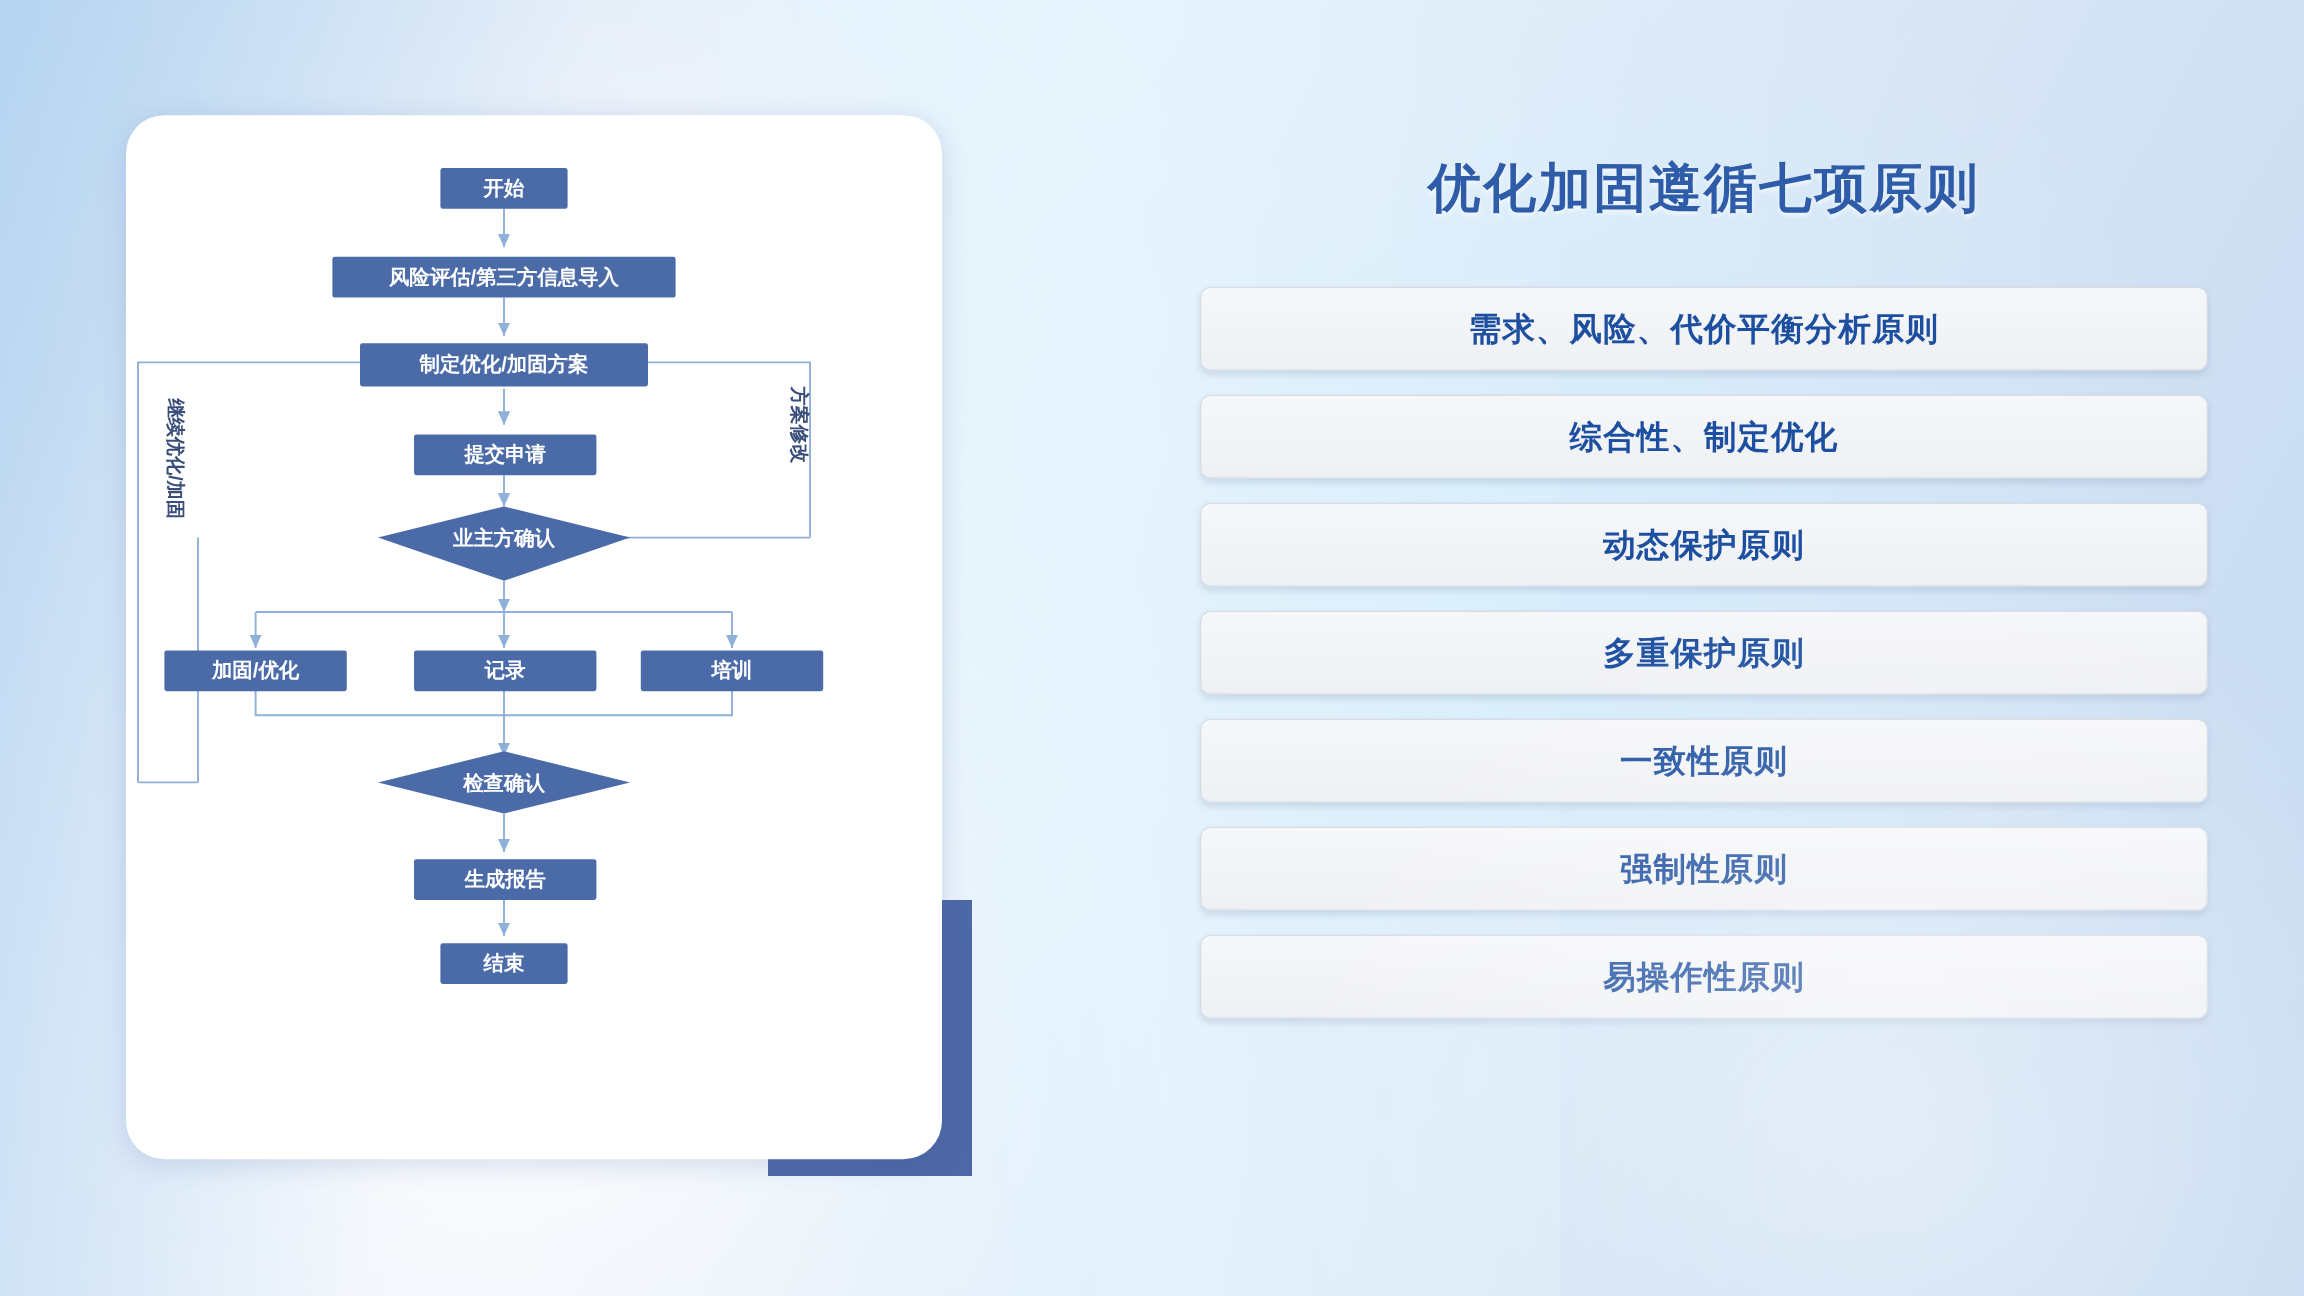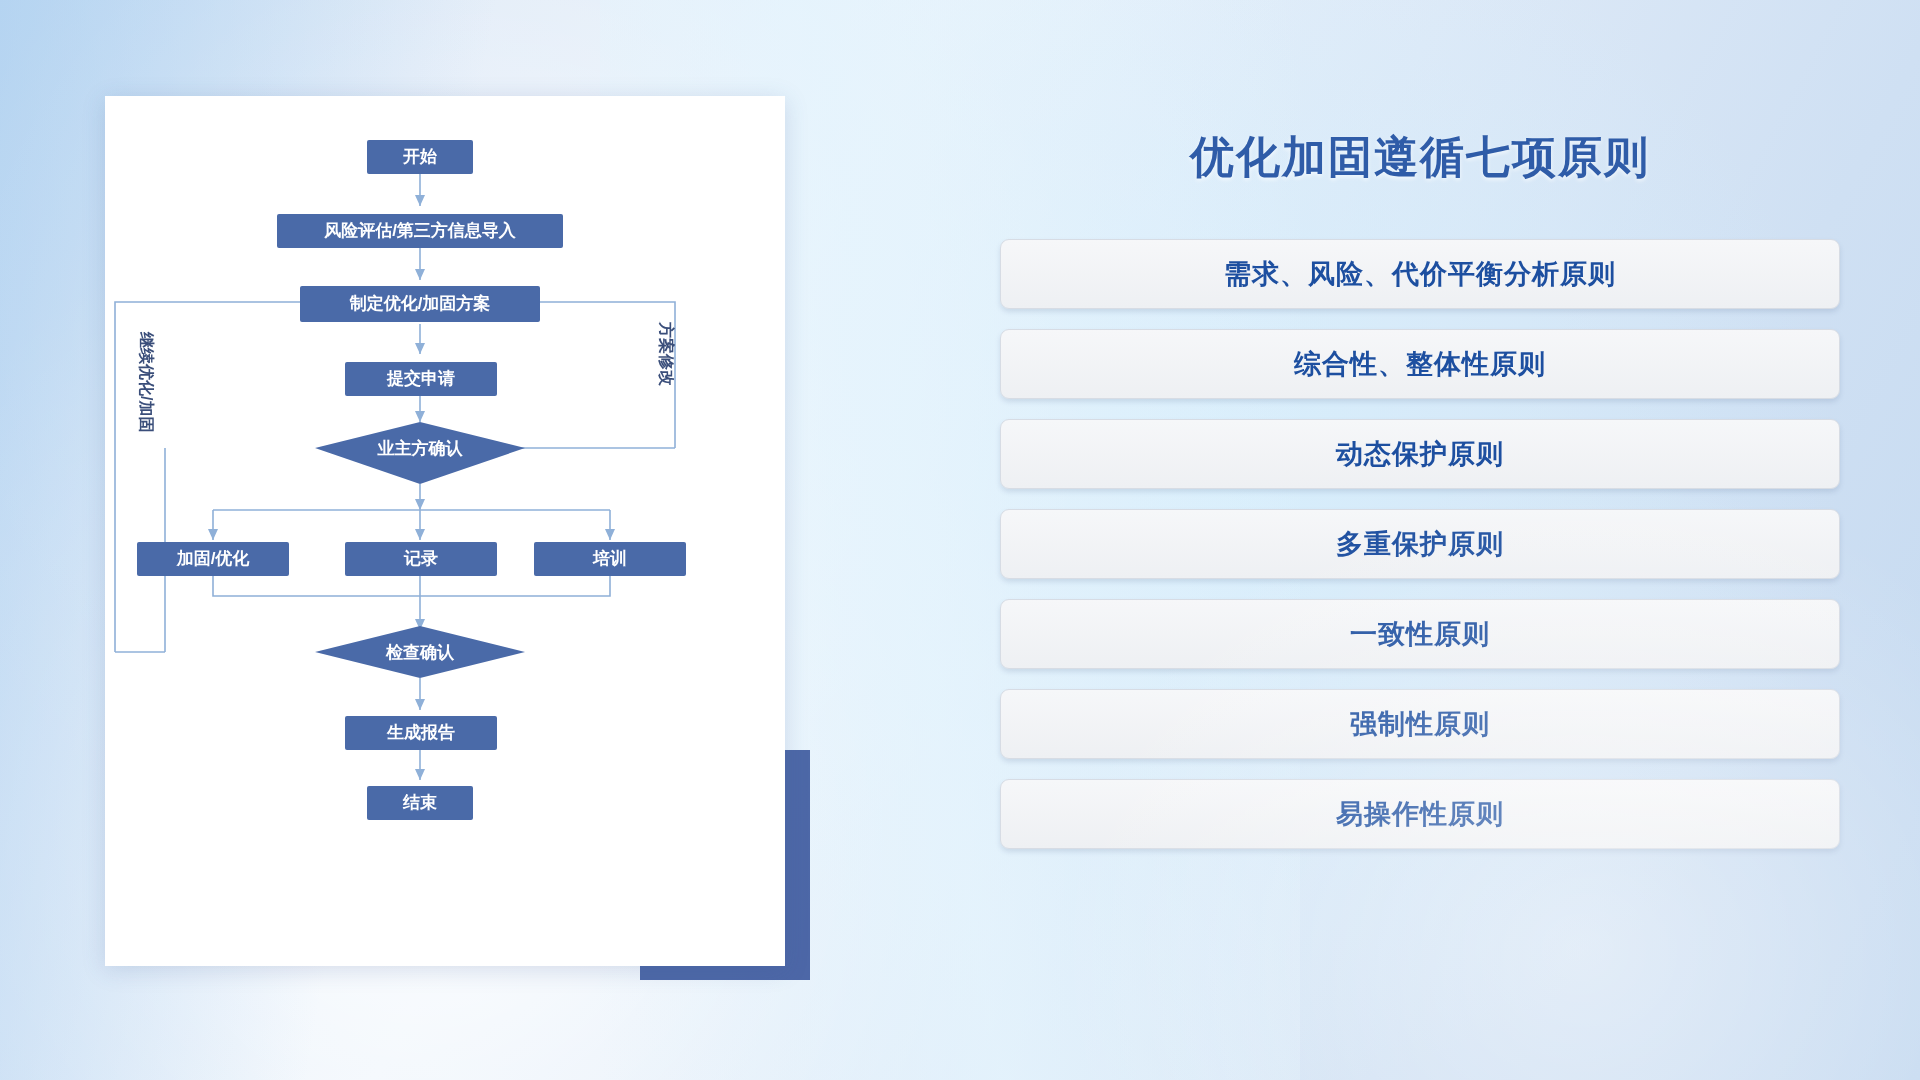--- a/index.html
+++ b/index.html
@@ -65,20 +65,21 @@
   }
 
   #flow-card {
     position: absolute;
     left: 105px;
     top: 96px;
     width: 680px;
     height: 870px;
     background: #ffffff;
     box-shadow: 0 4px 22px rgba(60,90,150,0.18);
+    border-radius: 32px;
   }
 
   #flow-svg { display: block; }
 
   .node-text {
     font-family: "Liberation Sans", sans-serif;
     fill: #ffffff;
     font-size: 17px;
     font-weight: bold;
     text-anchor: middle;
@@ -261,21 +262,21 @@
   </div>
 
   <div id="right-panel">
     <div id="main-title">优化加固遵循七项原则</div>
 
     <div id="principle-list">
       <div class="principle-bar">
         <span class="principle-label">需求、风险、代价平衡分析原则</span>
       </div>
       <div class="principle-bar">
-        <span class="principle-label">综合性、整体性原则</span>
+        <span class="principle-label">综合性、制定优化</span>
       </div>
       <div class="principle-bar">
         <span class="principle-label">动态保护原则</span>
       </div>
       <div class="principle-bar">
         <span class="principle-label">多重保护原则</span>
       </div>
       <div class="principle-bar">
         <span class="principle-label">一致性原则</span>
       </div>

